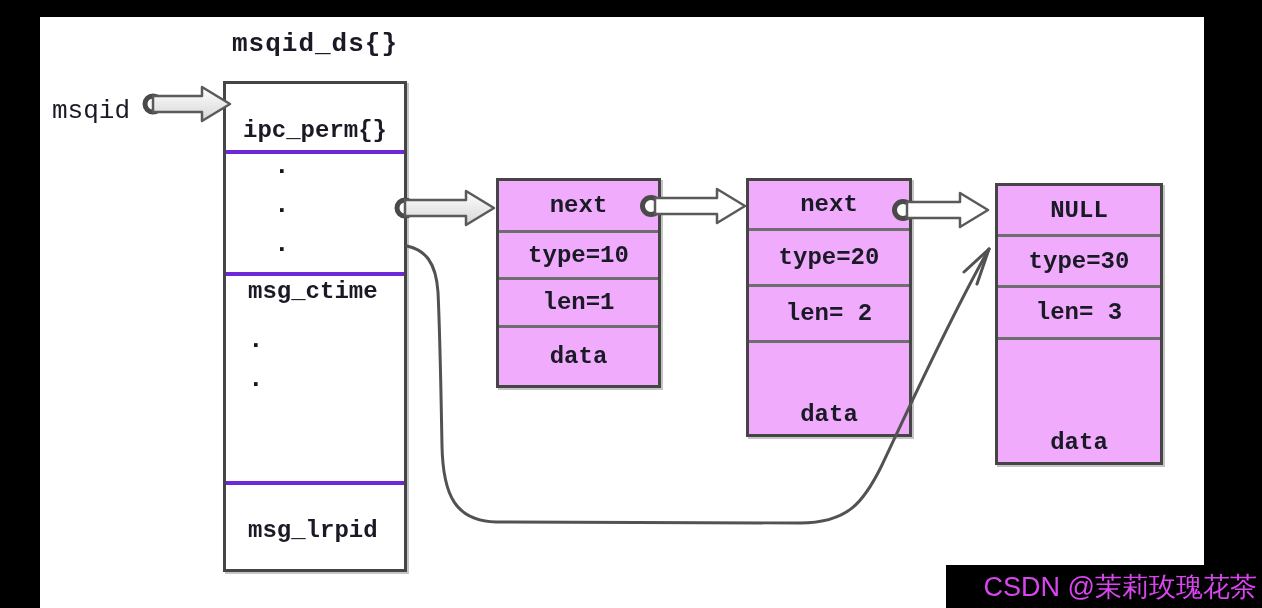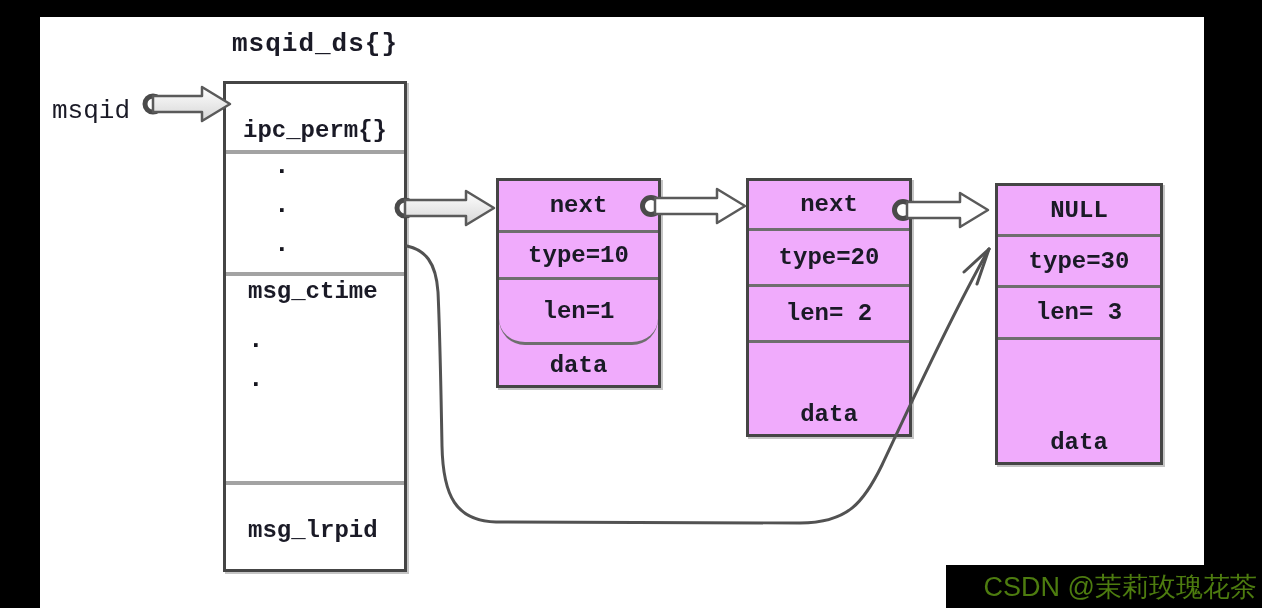--- a/index.html
+++ b/index.html
@@ -17,55 +17,55 @@
   .title{left:223px;top:29px;width:184px;text-align:center;font-size:26px;font-weight:bold;letter-spacing:1px;}
   .msqid{left:52px;top:96px;font-size:26px;font-weight:normal;}
 
   
   .mainbox{
     position:absolute;left:223px;top:81px;width:184px;height:491px;
     box-sizing:border-box;border:3px solid #454545;background:#fff;
     box-shadow:2px 2px 0 rgba(90,90,90,.35);
     display:flex;flex-direction:column;
   }
-  .sec{position:relative;box-sizing:border-box;border-bottom:4px solid #a3a3a3;font-size:24px;font-weight:bold;}
+  .sec{position:relative;box-sizing:border-box;border-bottom:4px solid #6d28d9;font-size:24px;font-weight:bold;}
   .sec:last-child{border-bottom:none;flex:1;}
   .sec1{height:70px;display:flex;align-items:flex-end;justify-content:center;padding-bottom:6px;}
   .sec2{height:122px;}
   .sec3{height:209px;}
   .sec3 .fieldname{display:block;padding:2px 0 0 22px;}
   .sec4 .fieldname{display:block;padding:32px 0 0 22px;}
   .dots{position:absolute;white-space:pre-line;line-height:39px;font-size:26px;font-weight:bold;color:#16161f;}
   .dots-a{left:48px;top:-2px;}
   .dots-b{left:22px;top:50px;}
 
   
   .node{
     position:absolute;box-sizing:border-box;border:3px solid #454545;background:#f0abfc;
     box-shadow:2px 2px 0 rgba(90,90,90,.35);
     display:flex;flex-direction:column;font-size:24px;font-weight:bold;
   }
   .node .row{box-sizing:border-box;border-bottom:3px solid #6e6e6e;display:flex;align-items:center;justify-content:center;}
   .node .row:last-child{border-bottom:none;flex:1;}
   .row.bottom-text{align-items:flex-end;padding-bottom:6px;}
   .node1{left:496px;top:178px;width:165px;height:210px;}
-  .node1 .r1{height:52px;} .node1 .r2{height:47px;} .node1 .r3{height:65px;border-radius:26px;}
+  .node1 .r1{height:52px;} .node1 .r2{height:47px;} .node1 .r3{height:48px;}
   .node2{left:746px;top:178px;width:166px;height:259px;}
   .node2 .r1{height:50px;} .node2 .r2{height:56px;} .node2 .r3{height:56px;}
   .node3{left:995px;top:183px;width:168px;height:282px;}
   .node3 .r1{height:51px;} .node3 .r2{height:51px;} .node3 .r3{height:52px;}
 
   
   .overlay{position:absolute;left:0;top:0;width:1262px;height:608px;pointer-events:none;}
 
   
   .watermark{
     position:absolute;left:946px;top:565px;width:316px;height:43px;background:#000;
     display:flex;align-items:center;justify-content:flex-end;padding-right:5px;box-sizing:border-box;
-    font-family:"Liberation Sans","DejaVu Sans",sans-serif;font-size:27px;color:#4d7c0f;white-space:nowrap;
+    font-family:"Liberation Sans","DejaVu Sans",sans-serif;font-size:27px;color:#d946ef;white-space:nowrap;
   }
 </style>
 </head>
 <body>
 
 <div class="stage">
 
   <div class="bar bar-top"></div>
   <div class="bar bar-left"></div>
   <div class="bar bar-right"></div>

